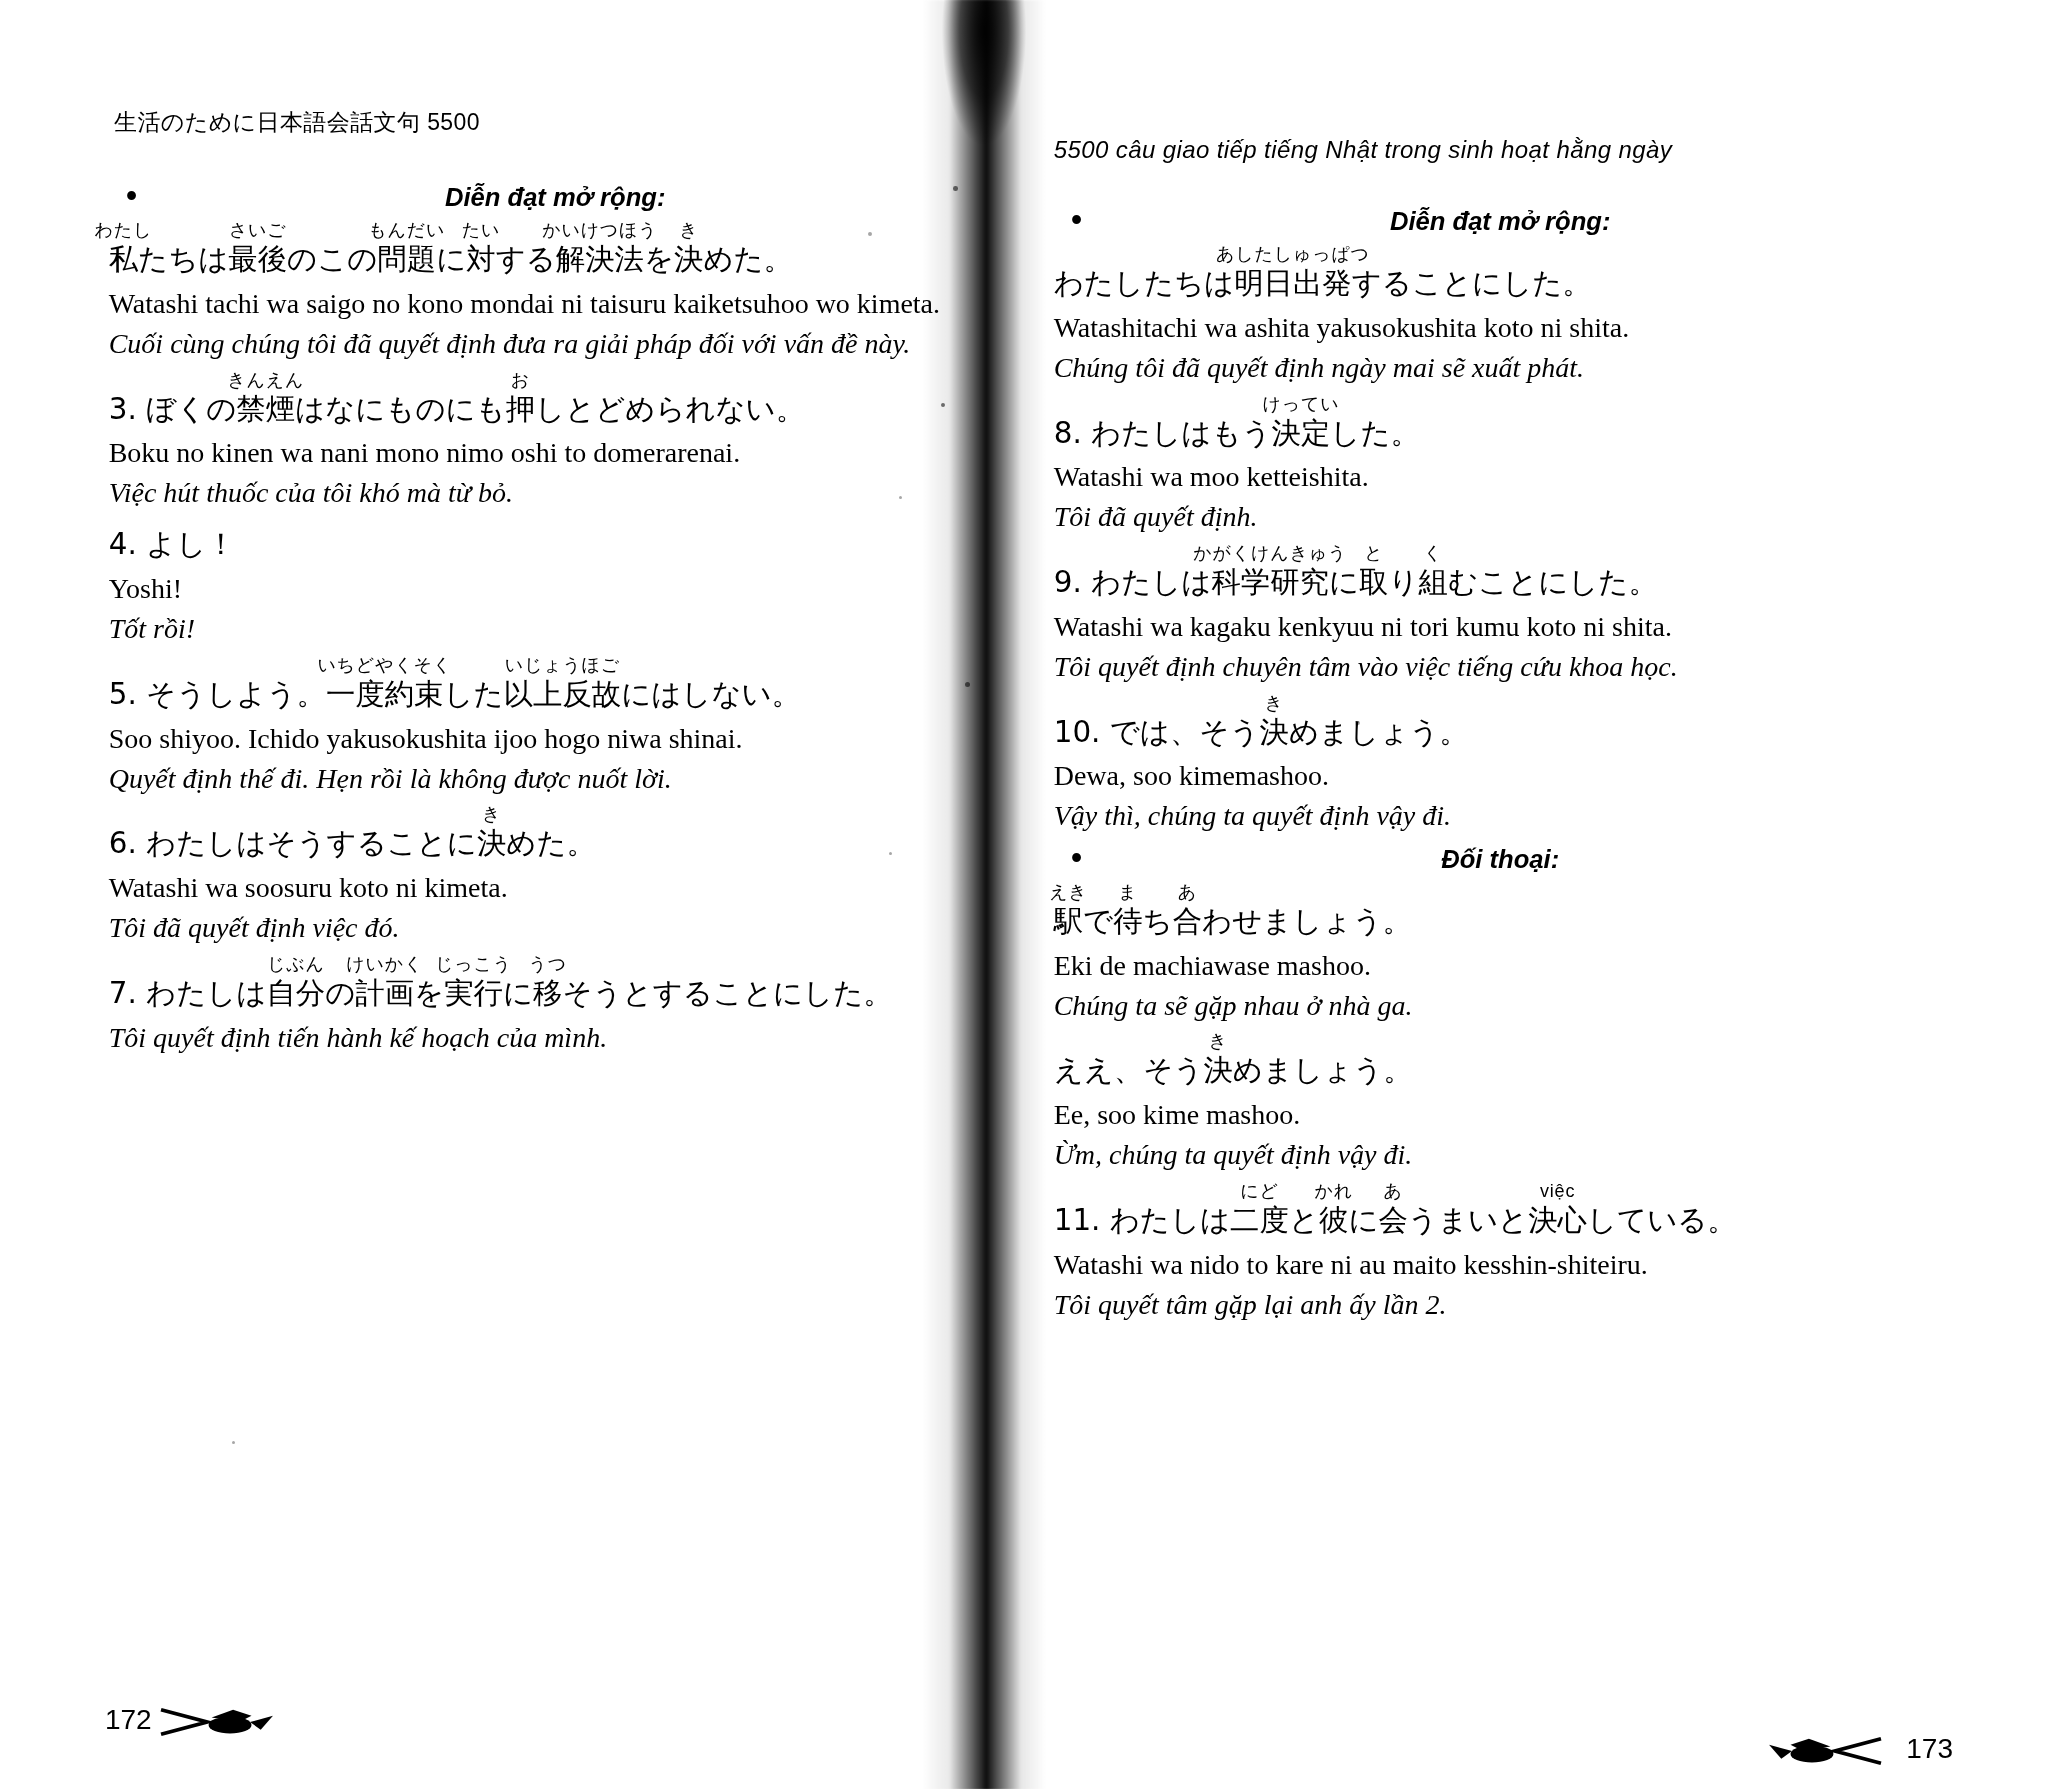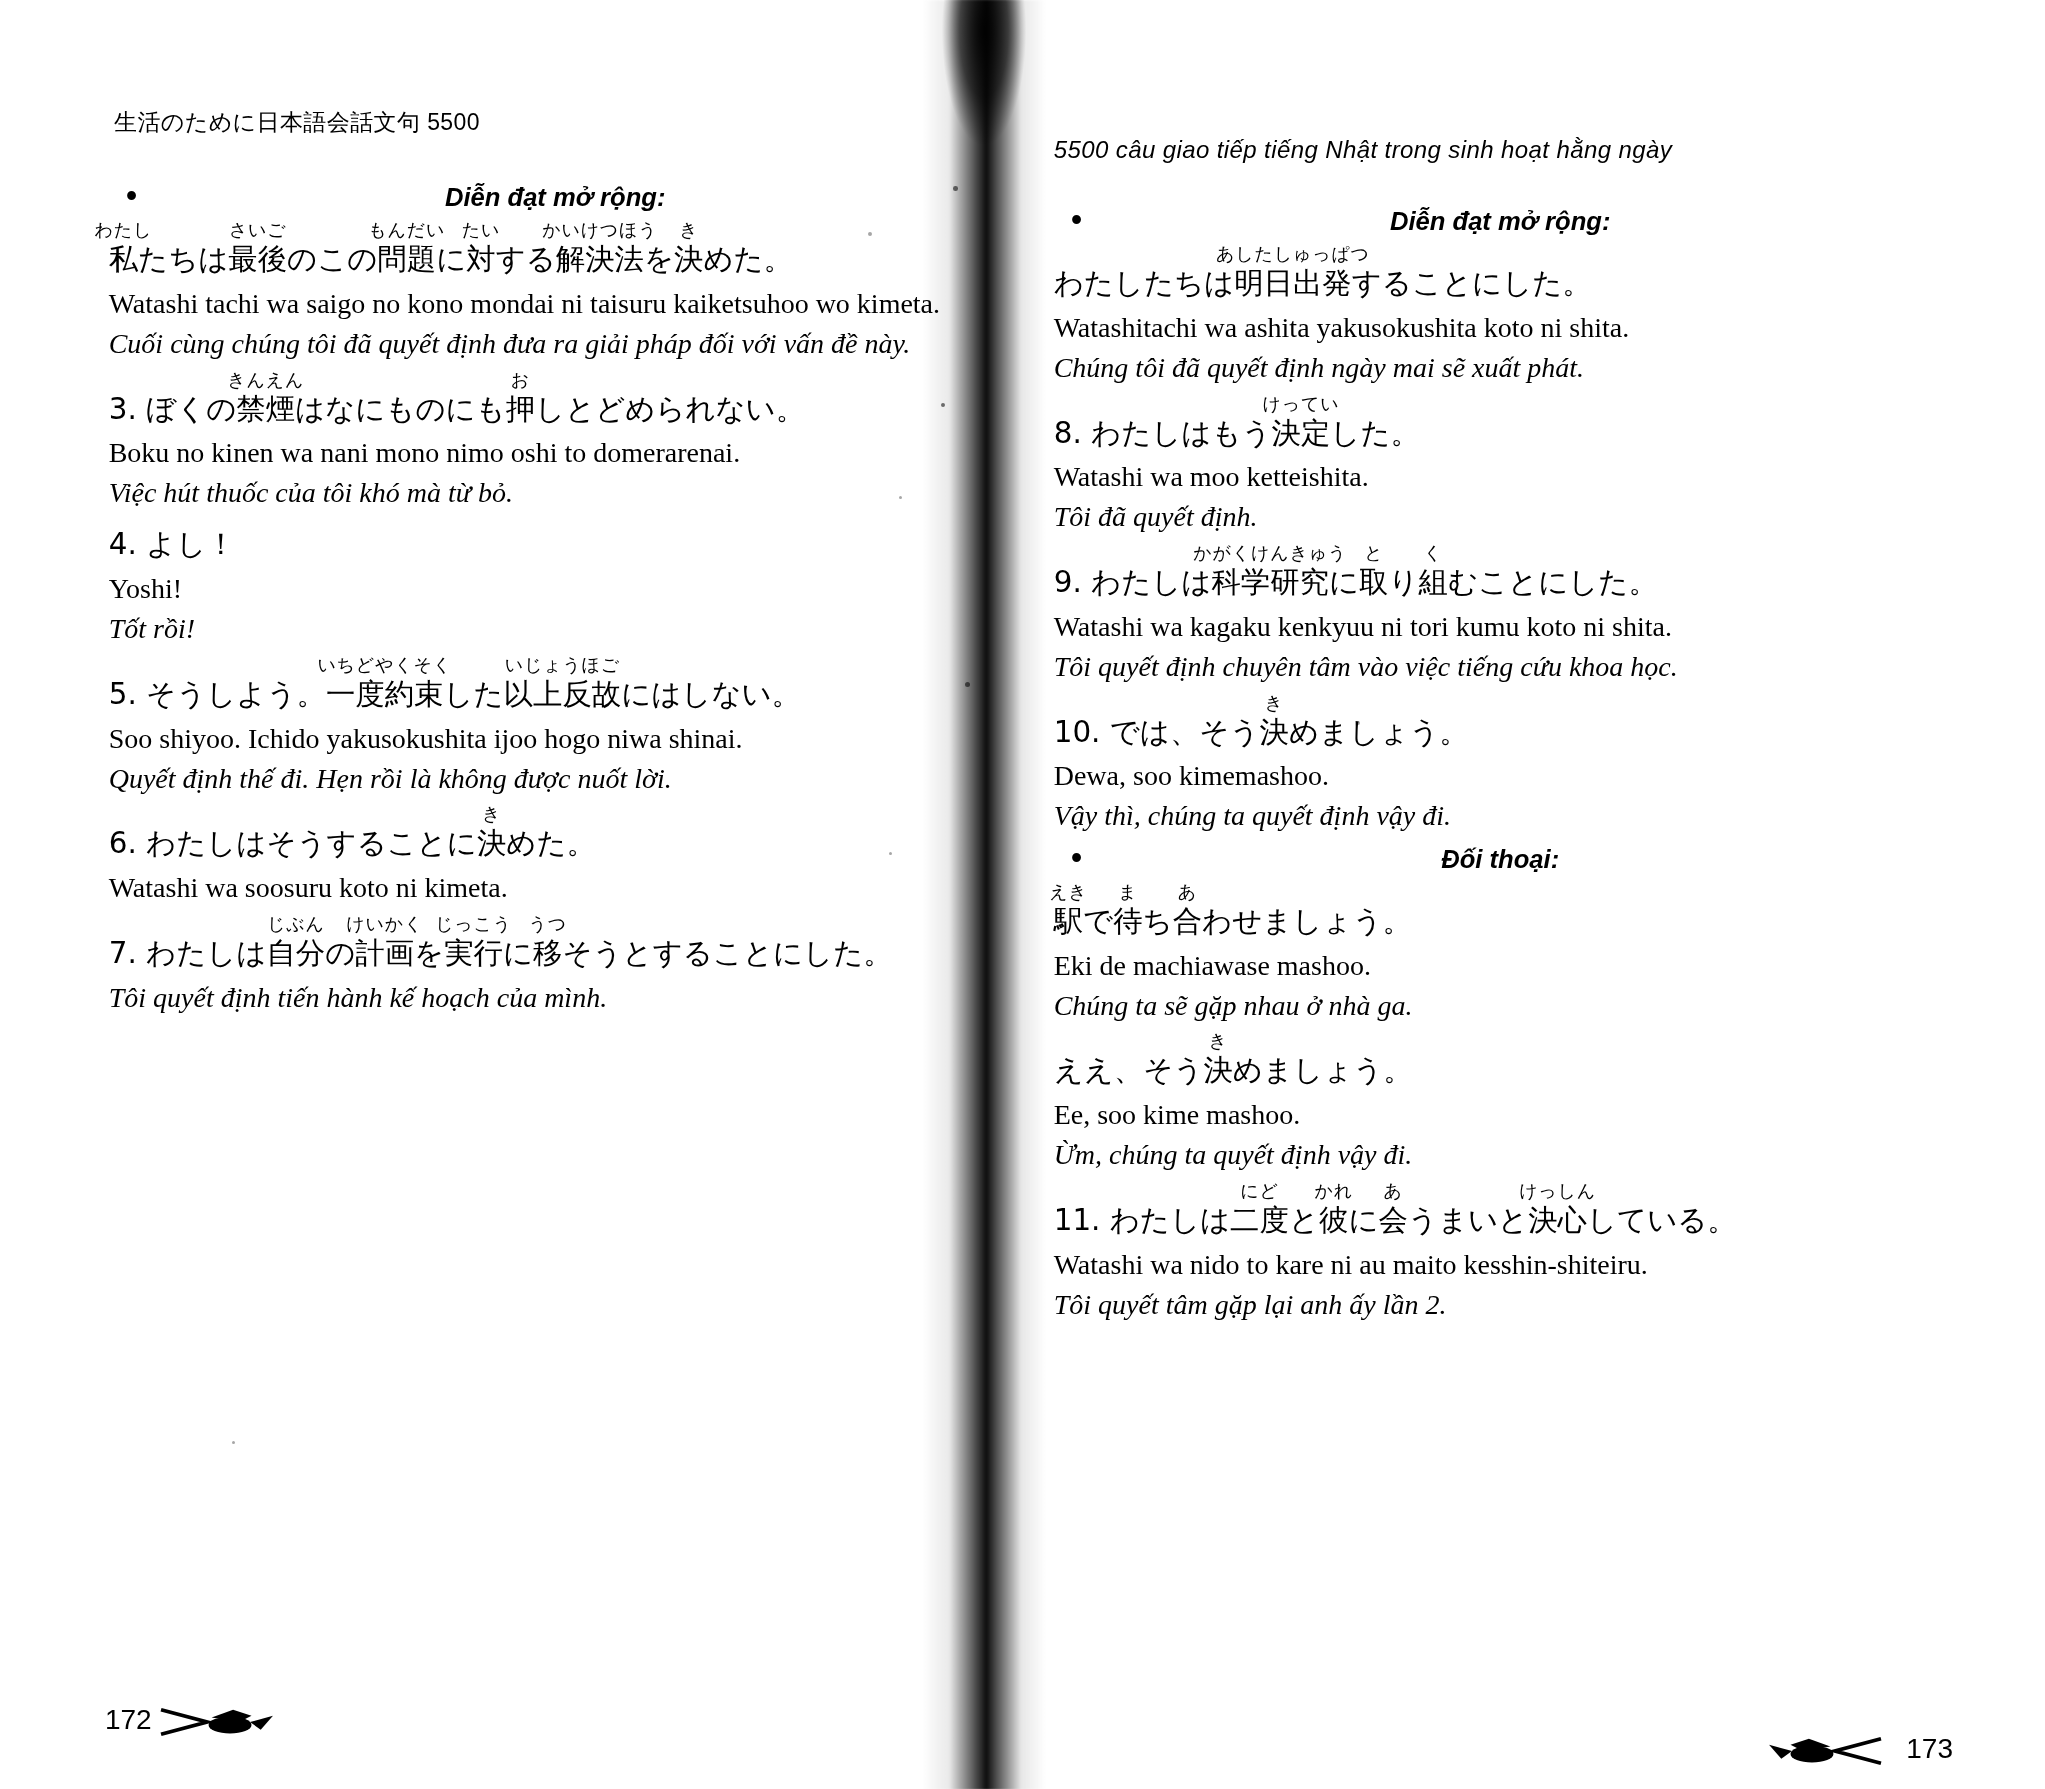--- a/index.html
+++ b/index.html
@@ -223,20 +223,21 @@
         </div>
         <div class="romaji">Soo shiyoo. Ichido yakusokushita ijoo hogo niwa shinai.</div>
         <div class="viet">Quyết định thế đi. Hẹn rồi là không được nuốt lời.</div>
       </div>
 
       <div>
         <div class="jp with-ruby">
           <span class="num">6.</span> わたしはそうすることに<span class="furi"><span class="rt">き</span>決</span>めた。
         </div>
         <div class="romaji">Watashi wa soosuru koto ni kimeta.</div>
+        <div class="viet">Tôi đã quyết định việc đó.</div>
       </div>
 
       <div>
         <div class="jp with-ruby">
           <span class="num">7.</span> わたしは<span class="furi"><span class="rt">じぶん</span>自分</span>の<span class="furi"><span class="rt">けいかく</span>計画</span>を<span class="furi"><span class="rt">じっこう</span>実行</span>に<span class="furi"><span class="rt">うつ</span>移</span>そうとすることにした。
         </div>
         <div class="viet">Tôi quyết định tiến hành kế hoạch của mình.</div>
       </div>
 
     </div>
@@ -309,21 +310,21 @@
       <div>
         <div class="jp with-ruby">
           ええ、そう<span class="furi"><span class="rt">き</span>決</span>めましょう。
         </div>
         <div class="romaji">Ee, soo kime mashoo.</div>
         <div class="viet">Ừm, chúng ta quyết định vậy đi.</div>
       </div>
 
       <div>
         <div class="jp with-ruby">
-          <span class="num">11.</span> わたしは<span class="furi"><span class="rt">にど</span>二度</span>と<span class="furi"><span class="rt">かれ</span>彼</span>に<span class="furi"><span class="rt">あ</span>会</span>うまいと<span class="furi"><span class="rt">けっしん</span>決心</span>している。
+          <span class="num">11.</span> わたしは<span class="furi"><span class="rt">にど</span>二度</span>と<span class="furi"><span class="rt">かれ</span>彼</span>に<span class="furi"><span class="rt">あ</span>会</span>うまいと<span class="furi"><span class="rt">việc</span>決心</span>している。
         </div>
         <div class="romaji">Watashi wa nido to kare ni au maito kesshin-shiteiru.</div>
         <div class="viet">Tôi quyết tâm gặp lại anh ấy lần 2.</div>
       </div>
 
     </div>
 
     <div class="footer-num footer-right" style="right:-62px;">173</div>
     <svg class="deco deco-right" style="right:7.7px;" width="116" height="46" viewBox="0 0 150 60">
       <path d="M148 14 L88 30 L148 46" fill="none" stroke="#000" stroke-width="5"></path>

